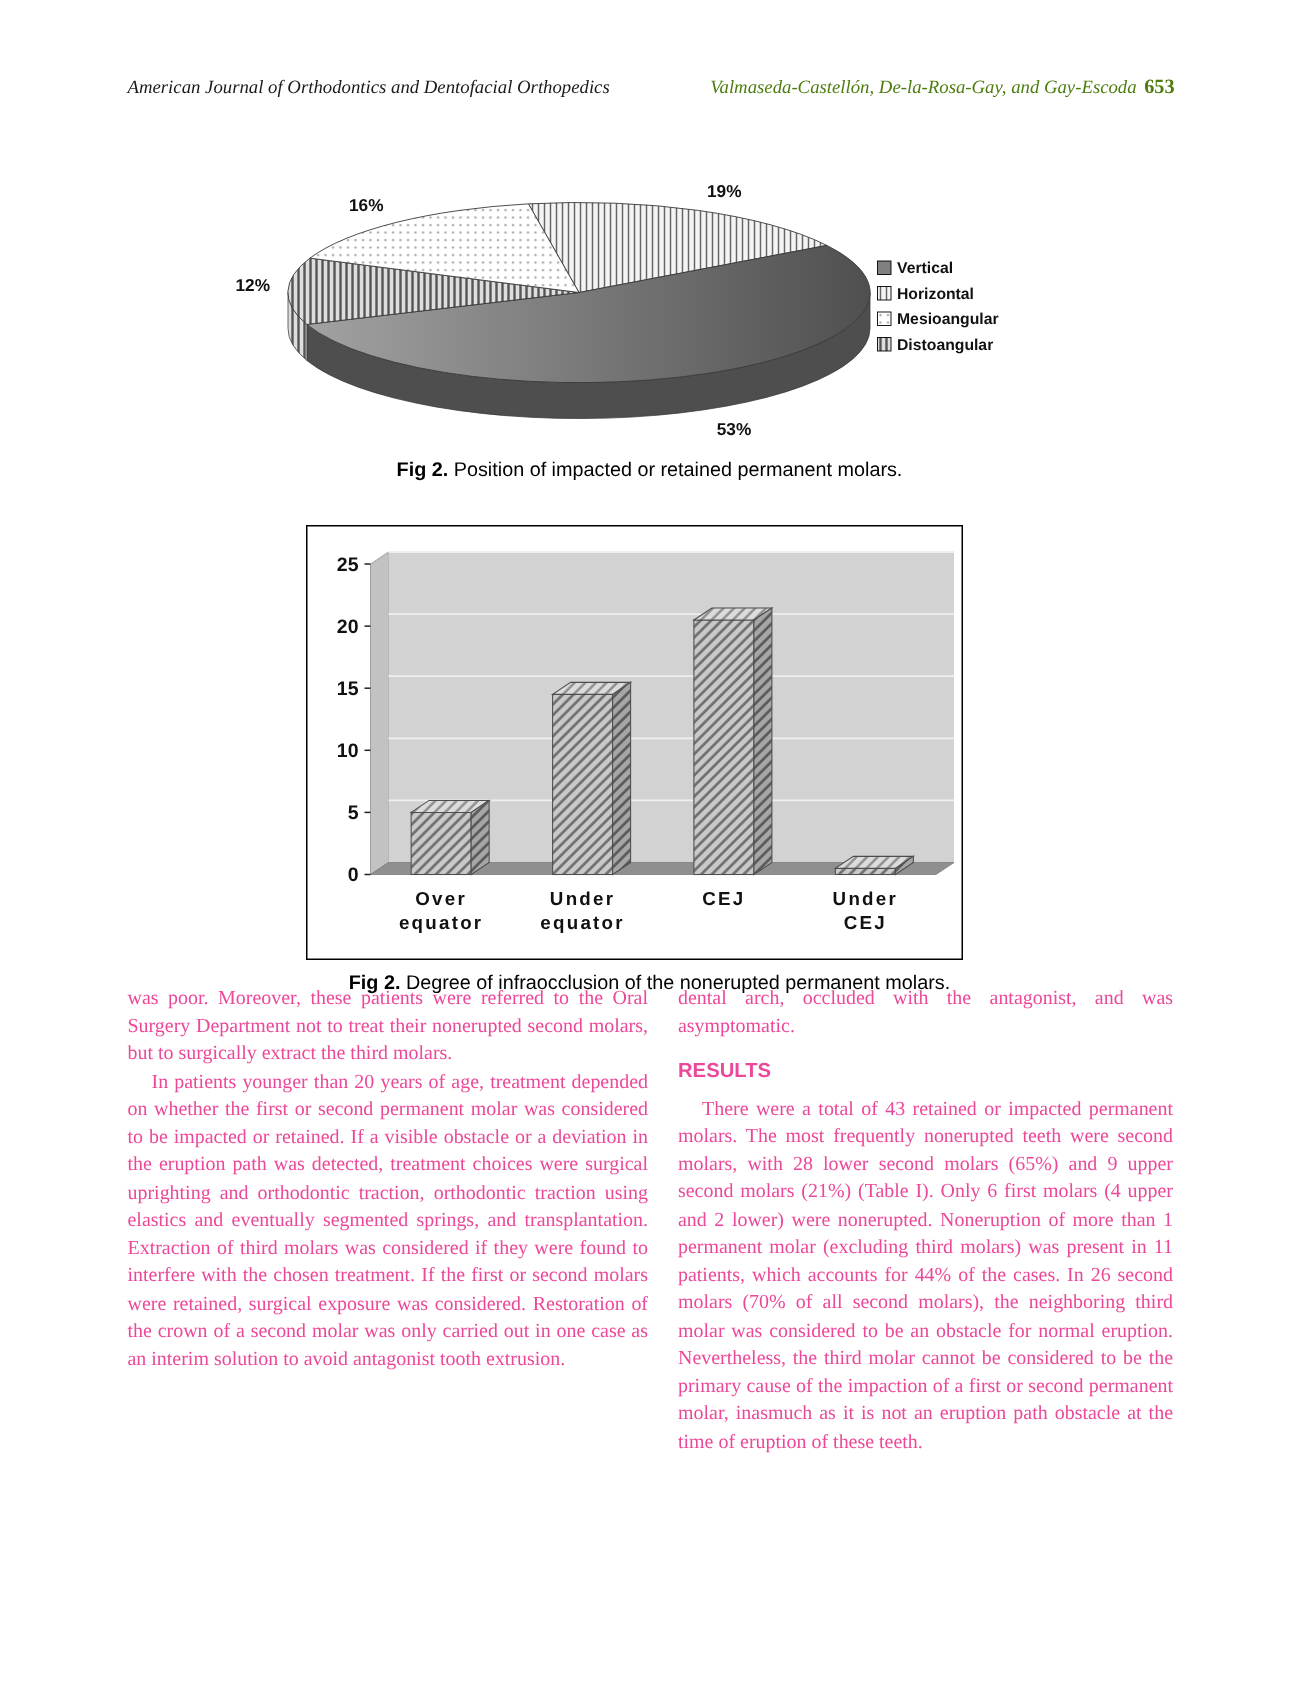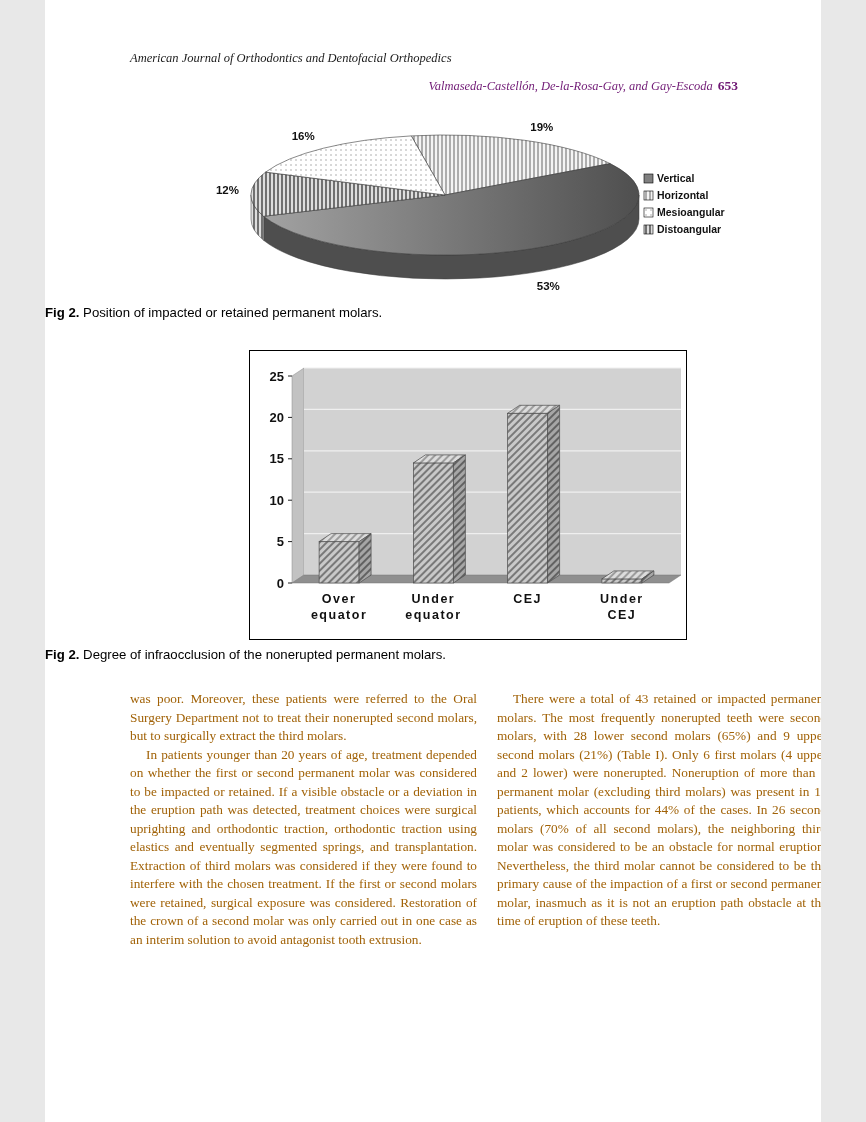--- a/index.html
+++ b/index.html
@@ -1,53 +1,53 @@
 <!DOCTYPE html>
 <html><head>
 <meta charset="utf-8">
 <style>
   html,body{margin:0;padding:0;background:#e8e8e8;}
   .page{
     position:relative;
-    width:776px;height:1122px;
+    width:866px;height:1122px;
     background:#ffffff;
     font-family:"Liberation Serif",serif;
     color:#111;
     overflow:hidden;
     margin:0 auto;
   }
   
   .hdr-left{
     position:absolute;left:85px;top:50px;
     font-style:italic;font-size:12.5px;line-height:16px;color:#1a1a1a;
   }
   .hdr-right{
     position:absolute;right:83px;top:50px;
-    font-style:italic;font-size:12.5px;white-space:nowrap;color:#701a75;margin-top:28px;
+    font-style:italic;font-size:12.5px;white-space:nowrap;color:#4d7c0f;
   }
   .hdr-right .pgnum{font-style:normal;font-weight:bold;font-size:13.5px;margin-left:5px;}
   
-  .pie-wrap{position:absolute;left:164px;top:103px;width:580px;height:205px;}
+  .pie-wrap{position:absolute;left:150px;top:103px;width:580px;height:205px;}
   .bar-wrap{position:absolute;left:204px;top:350px;width:438px;height:290px;}
   .caption{
-    position:absolute;left:0;width:866px;text-align:left;
+    position:absolute;left:0;width:866px;text-align:center;
     font-family:"Liberation Sans",sans-serif;font-size:13.2px;color:#000;
   }
   .cap2{top:305px;}
   .cap3{top:647px;}
   .cap-label{font-weight:bold;}
   
   .pie-label{font:bold 11.5px "Liberation Sans",sans-serif;fill:#111;}
   .pie-legend-t{font:bold 10.5px "Liberation Sans",sans-serif;fill:#111;}
   .bar-ytick{font:bold 13px "Liberation Sans",sans-serif;fill:#111;}
   .bar-cat{font:bold 12.5px "Liberation Sans",sans-serif;fill:#111;letter-spacing:1.5px;}
   
   .col{
-    position:absolute;top:690px;
-    font-size:13.3px;line-height:18.5px;text-align:justify;color:#a16207;
+    position:absolute;top:656px;
+    font-size:13.3px;line-height:18.5px;text-align:justify;color:#ec4899;
   }
   .col-left{left:85px;width:347px;}
   .col-right{left:452px;width:330px;}
   .col p{margin:0;}
   .col p.indent{text-indent:16px;}
   .results-h{
     font-family:"Liberation Sans",sans-serif;
     font-weight:bold;font-size:13.5px;
     margin:12px 0 6px 0;text-align:left;
   }
@@ -174,16 +174,18 @@
   </div>
   <div class="caption cap3">
     <span class="cap-label">Fig 2.</span><span> Degree of infraocclusion of the nonerupted permanent molars.</span>
   </div>
 
   <div class="col col-left">
     <p>was poor. Moreover, these patients were referred to the Oral Surgery Department not to treat their nonerupted second molars, but to surgically extract the third molars.</p>
     <p class="indent">In patients younger than 20 years of age, treatment depended on whether the first or second permanent molar was considered to be impacted or retained. If a visible obstacle or a deviation in the eruption path was detected, treatment choices were surgical uprighting and orthodontic traction, orthodontic traction using elastics and eventually segmented springs, and transplantation. Extraction of third molars was considered if they were found to interfere with the chosen treatment. If the first or second molars were retained, surgical exposure was considered. Restoration of the crown of a second molar was only carried out in one case as an interim solution to avoid antagonist tooth extrusion.</p>
   </div>
   <div class="col col-right">
+    <p>dental arch, occluded with the antagonist, and was asymptomatic.</p>
+    <h3 class="results-h">RESULTS</h3>
     <p class="indent">There were a total of 43 retained or impacted permanent molars. The most frequently nonerupted teeth were second molars, with 28 lower second molars (65%) and 9 upper second molars (21%) (Table I). Only 6 first molars (4 upper and 2 lower) were nonerupted. Noneruption of more than 1 permanent molar (excluding third molars) was present in 11 patients, which accounts for 44% of the cases. In 26 second molars (70% of all second molars), the neighboring third molar was considered to be an obstacle for normal eruption. Nevertheless, the third molar cannot be considered to be the primary cause of the impaction of a first or second permanent molar, inasmuch as it is not an eruption path obstacle at the time of eruption of these teeth.</p>
   </div>
 
 </div>
 
 </body></html>

